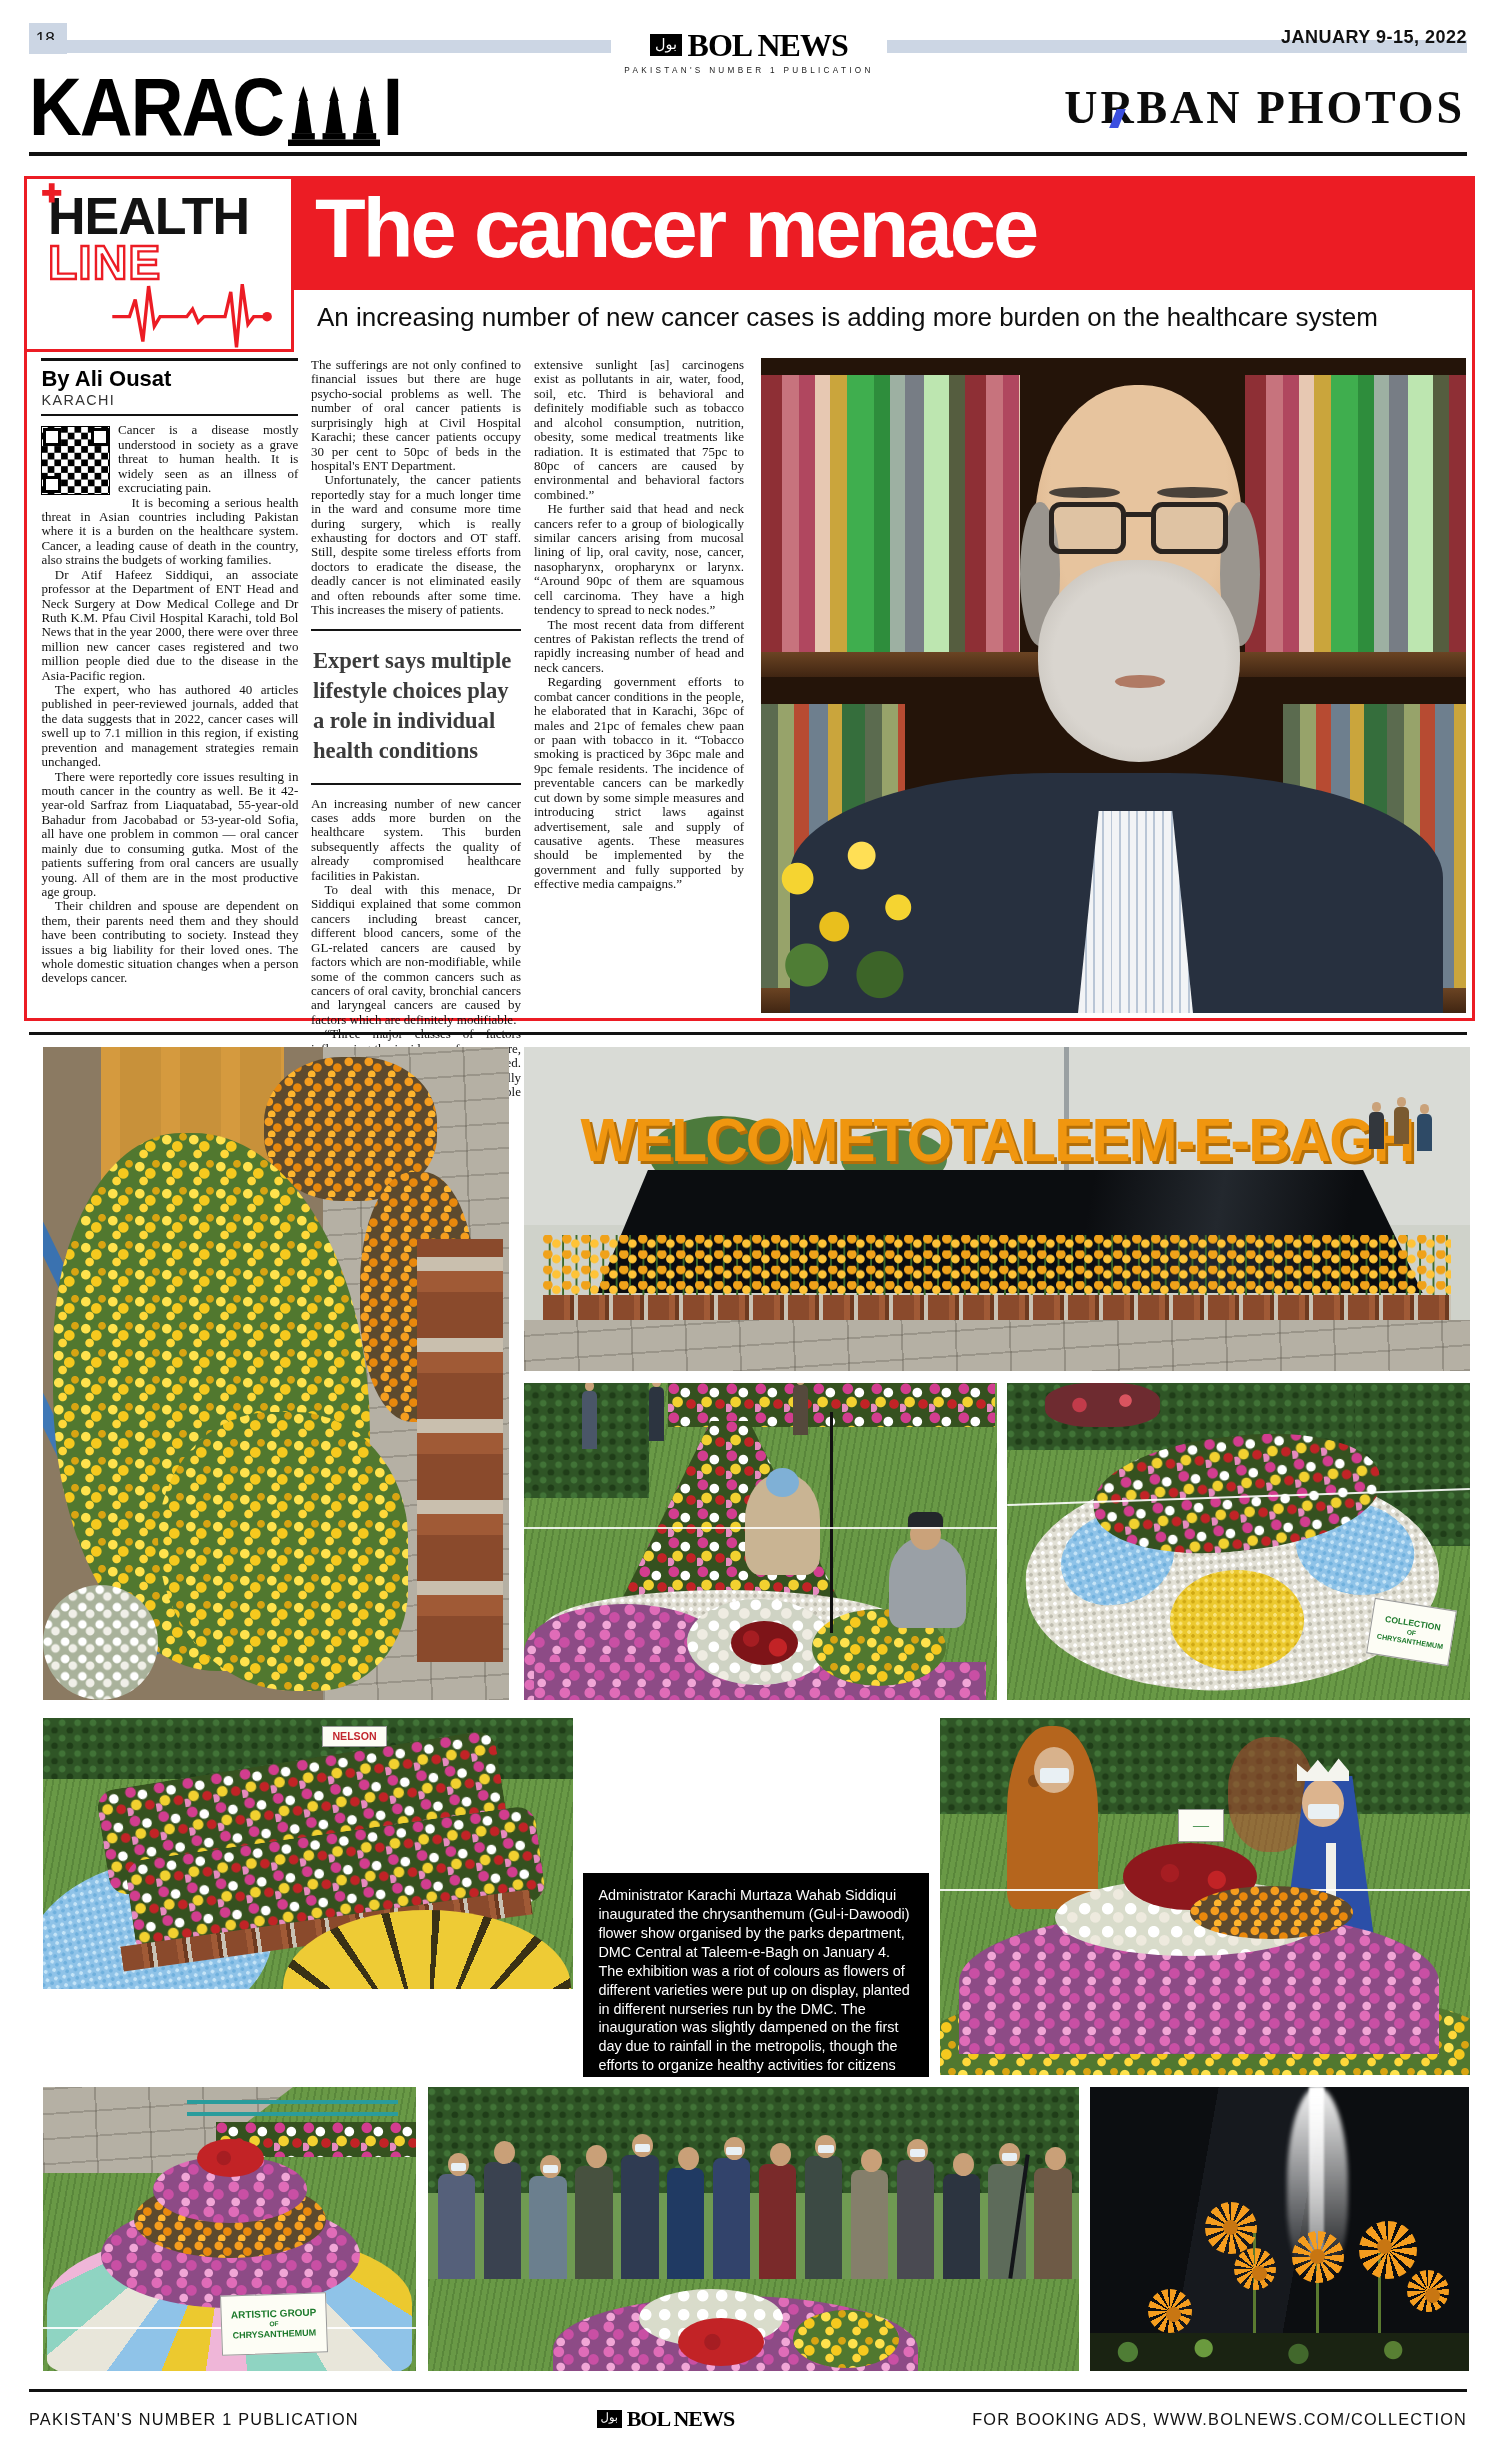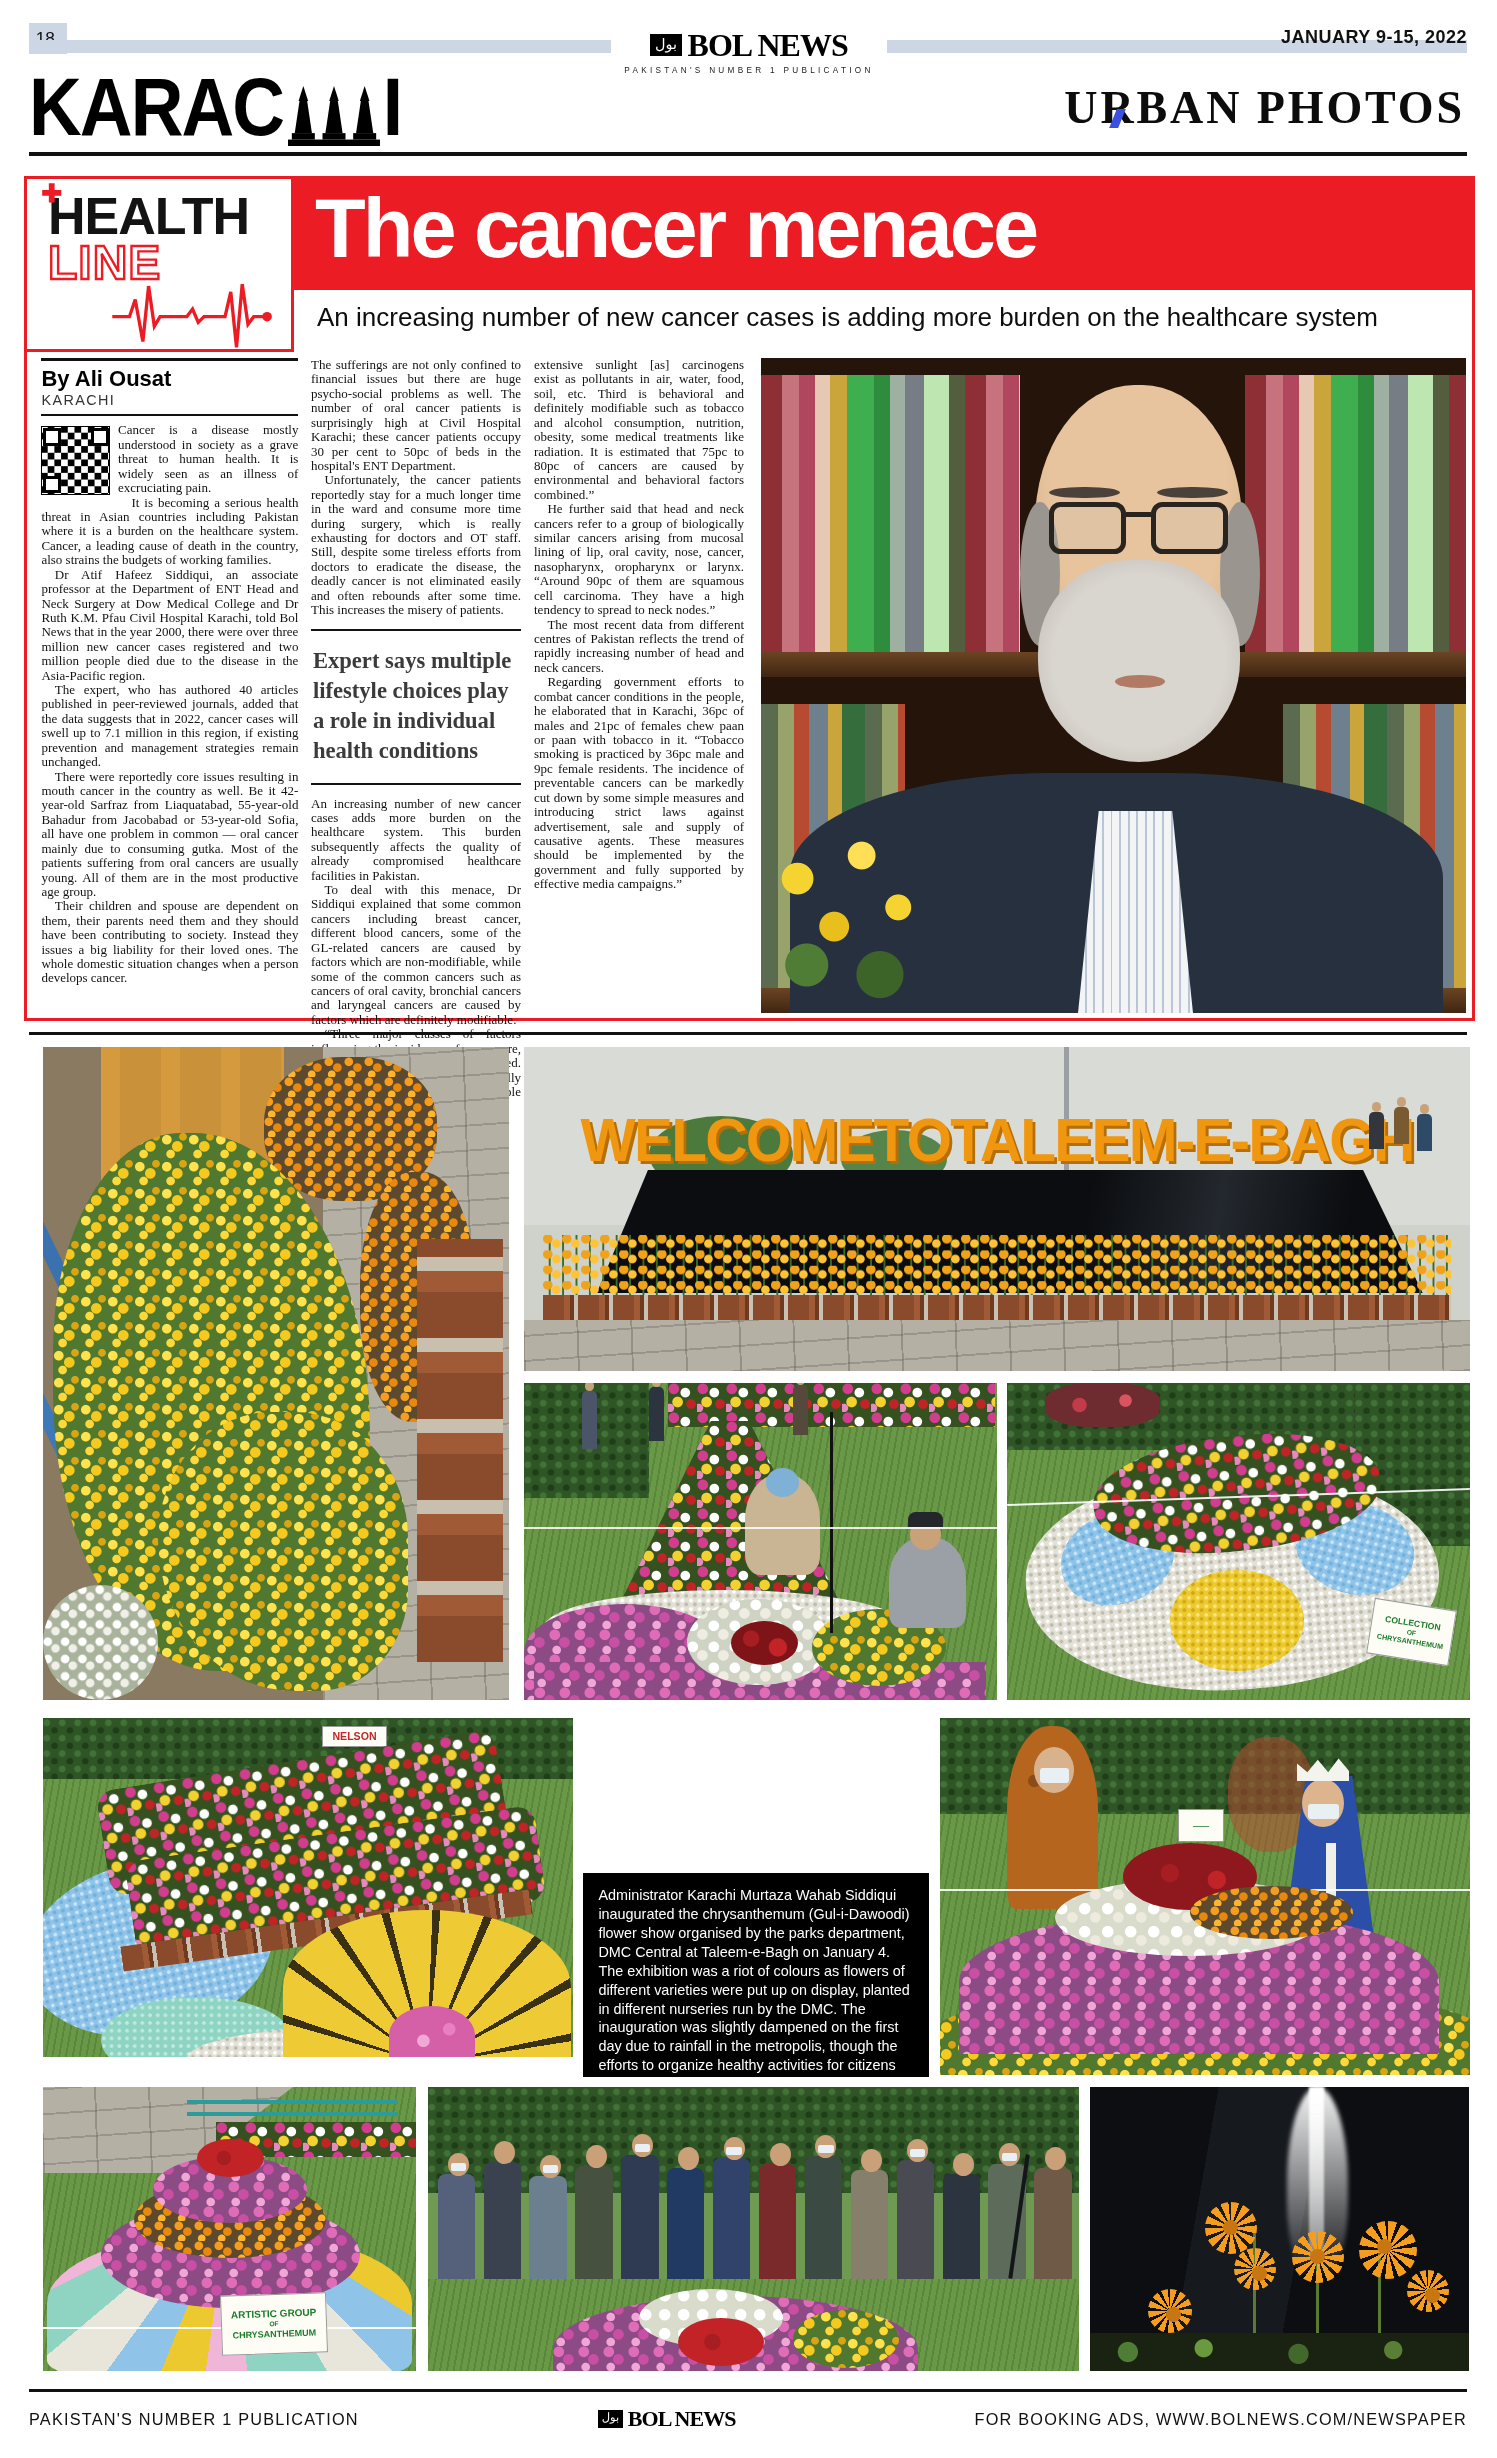--- a/index.html
+++ b/index.html
@@ -387,21 +387,21 @@
     <div class="abs px-yel" style="left:163px;top:187px;width:134px;height:101px;border-radius:50%;"></div>
     <div class="abs tx-multi" style="left:86px;top:53px;width:288px;height:115px;border-radius:48%;transform:rotate(-6deg);"></div>
     <div class="abs" style="left:0;top:113px;width:100%;height:1.9px;background:rgba(255,255,255,.9);transform:rotate(-2deg);"></div>
     <div class="sign" style="right:17.3px;top:221px;width:83px;height:56px;transform:rotate(9deg);font-size:8.6px;line-height:1.25;">
       <span>COLLECTION</span>
       <span style="font-size:6.7px;">OF</span>
       <span style="font-size:7.2px;">CHRYSANTHEMUM</span>
     </div>
   </div>
 
-  <div class="ph grass" style="left:43px;top:1718px;width:530px;height:339px;">
+  <div class="ph grass" style="left:43px;top:1718px;width:530px;height:271px;">
     <div class="abs tx-leaf" style="left:0;top:0;width:100%;height:61px;"></div>
     <div class="sign" style="left:279px;top:7.7px;width:65px;height:21px;color:#c2272d;font-size:10.6px;">
         <span>NELSON</span>
       </div>
     <div class="abs px-blue" style="left:-19px;top:144px;width:250px;height:173px;border-radius:50%;transform:rotate(-12deg);"></div>
     <div class="abs px-teal" style="left:58px;top:279px;width:192px;height:86px;border-radius:50%;"></div>
     <div class="abs px-wht" style="left:144px;top:307px;width:384px;height:67px;border-radius:50%;"></div>
     <div class="abs tx-multi" style="left:58px;top:42px;width:403px;height:106px;border-radius:19px;transform:rotate(-9deg);"></div>
     <div class="abs tx-multi" style="left:86px;top:115px;width:413px;height:96px;border-radius:19px;transform:rotate(-8deg);"></div>
     <div class="abs pot-row" style="left:77px;top:200px;width:413px;height:25px;transform:rotate(-8deg);"></div>
@@ -501,17 +501,17 @@
     <div class="abs" style="left:0;bottom:0;width:100%;height:38px;background:radial-gradient(circle at 10% 50%,#4f7d35 9.6px,transparent 10.6px),radial-gradient(circle at 30% 40%,#6a9a3e 8.6px,transparent 9.6px),radial-gradient(circle at 55% 55%,#42682c 9.6px,transparent 10.6px),radial-gradient(circle at 80% 45%,#587f33 8.6px,transparent 9.6px),#1a2312;"></div>
   </div>
 
   <div class="abs foot-rule"></div>
   <div class="abs footer">
     <span class="foot-text">PAKISTAN'S NUMBER 1 PUBLICATION</span>
     <span class="foot-logo">
       <span class="foot-box">بول</span>
       <span class="foot-name">BOL NEWS</span>
     </span>
-    <span class="foot-text">FOR BOOKING ADS, WWW.BOLNEWS.COM/NEWSPAPER</span>
+    <span class="foot-text">FOR BOOKING ADS, WWW.BOLNEWS.COM/COLLECTION</span>
   </div>
 
 </div>
 
 
 </body></html>

